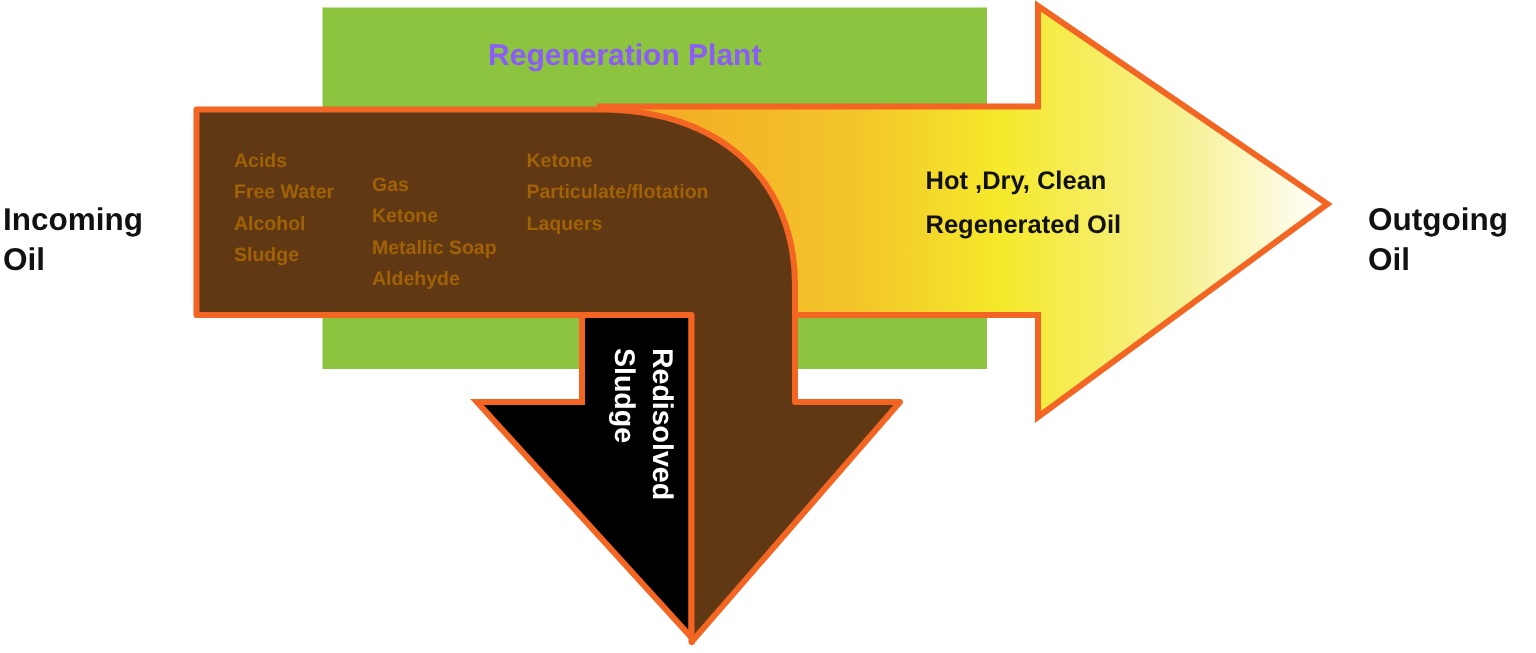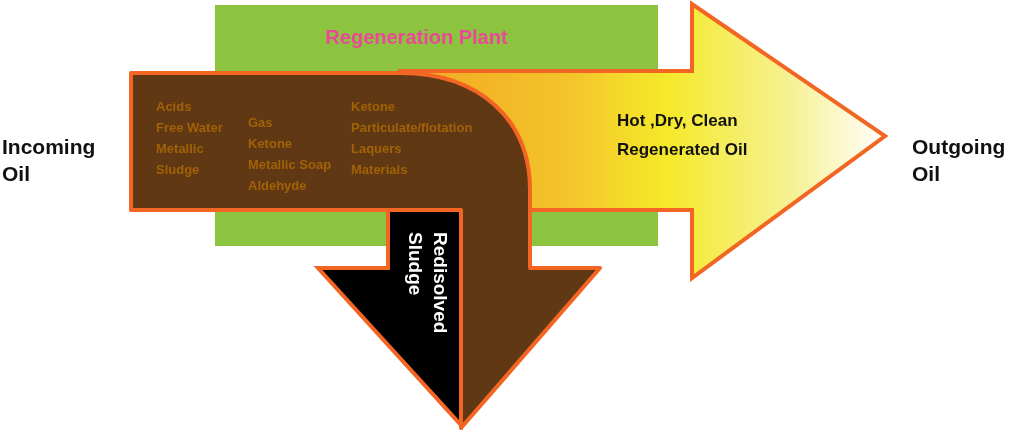--- a/index.html
+++ b/index.html
@@ -1,20 +1,20 @@
 <!DOCTYPE html>
 <html><head>
   <meta charset="utf-8">
   <style>
     html, body { margin:0; padding:0; background:#ffffff; }
     body { width:1024px; height:435px; position:relative; overflow:hidden; font-family:"Liberation Sans", sans-serif; }
     #diagram { position:absolute; left:0; top:0; }
     .side { position:absolute; font-family:"Liberation Sans", sans-serif; font-weight:bold; font-size:21px; line-height:27px; color:#111;margin-top:21px; }
     .side div { white-space:nowrap; }
-    .plant-title { position:absolute; left:215px; width:403px; top:26px; text-align:center; font-weight:bold; font-size:20px; color:#ec4899; }
+    .plant-title { position:absolute; left:215px; width:403px; top:26px; text-align:center; font-weight:bold; font-size:20px; color:#8b5cf6; }
     .contam { position:absolute; top:96px; font-weight:bold; font-size:13px; line-height:21px; color:#a16207; }
     .contam div { white-space:nowrap; }
     .out-text { position:absolute; left:617px; top:106px; font-weight:bold; font-size:17px; line-height:29px; color:#111; }
     .out-text div { white-space:nowrap; }
     .sludge-text { position:absolute; left:395px; top:232px; width:60px; height:140px; }
     .sludge-text .rot { position:absolute; left:0; top:0; transform-origin:0 0; transform: translate(58px,0) rotate(90deg); font-weight:bold; font-size:19px; line-height:25px; color:#fff; width:140px; }
     .sludge-text .rot div { white-space:nowrap; }
   </style>
 </head>
 <body>
@@ -49,34 +49,33 @@
 </div>
 
 <div class="side" style="left:912px; top:112px;">
   <div>Outgoing</div>
   <div>Oil</div>
 </div>
 
 <div class="contam" style="left:156px;">
   <div>Acids</div>
   <div>Free Water</div>
-  <div>Metallic</div>
+  <div>Alcohol</div>
   <div>Sludge</div>
 </div>
 <div class="contam" style="left:248px;margin-top:16px;">
   <div>Gas</div>
   <div>Ketone</div>
   <div>Metallic Soap</div>
   <div>Aldehyde</div>
 </div>
 <div class="contam" style="left:351px;">
   <div>Ketone</div>
   <div>Particulate/flotation</div>
   <div>Laquers</div>
-  <div>Materials</div>
 </div>
 
 <div class="out-text">
   <div>Hot ,Dry, Clean</div>
   <div>Regenerated Oil</div>
 </div>
 
 <div class="sludge-text">
   <div class="rot">
     <div>Redisolved</div>

